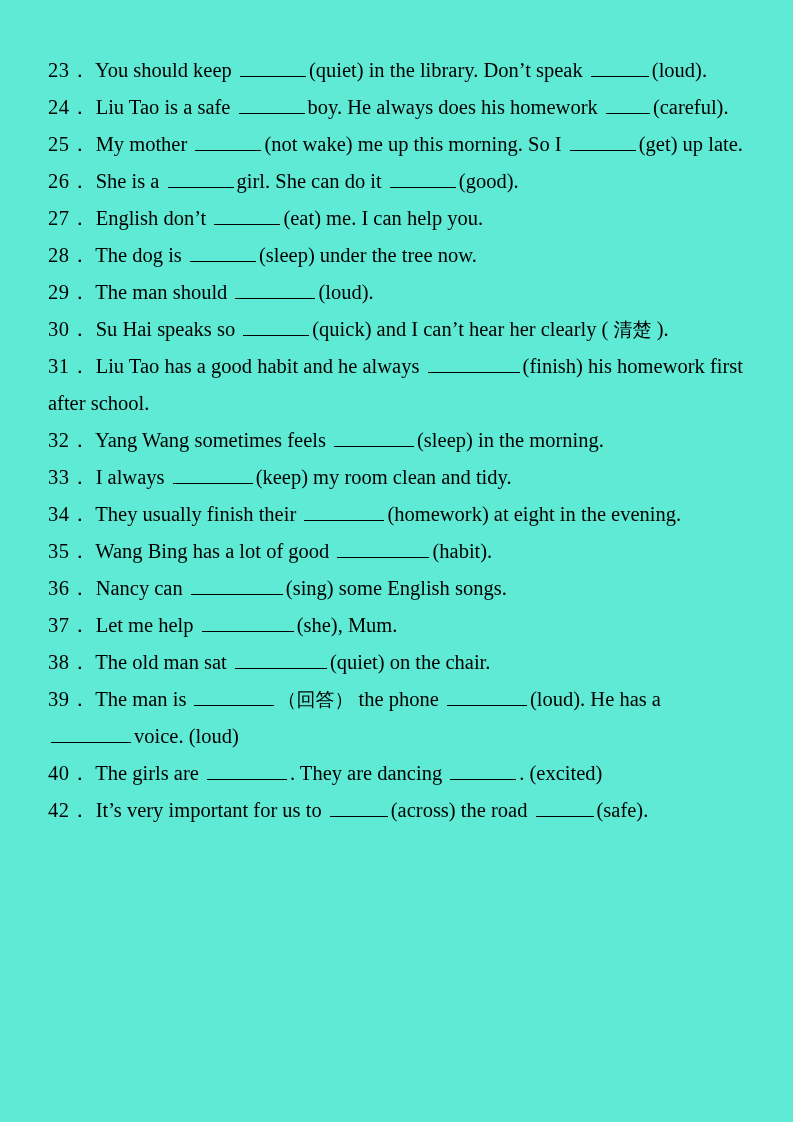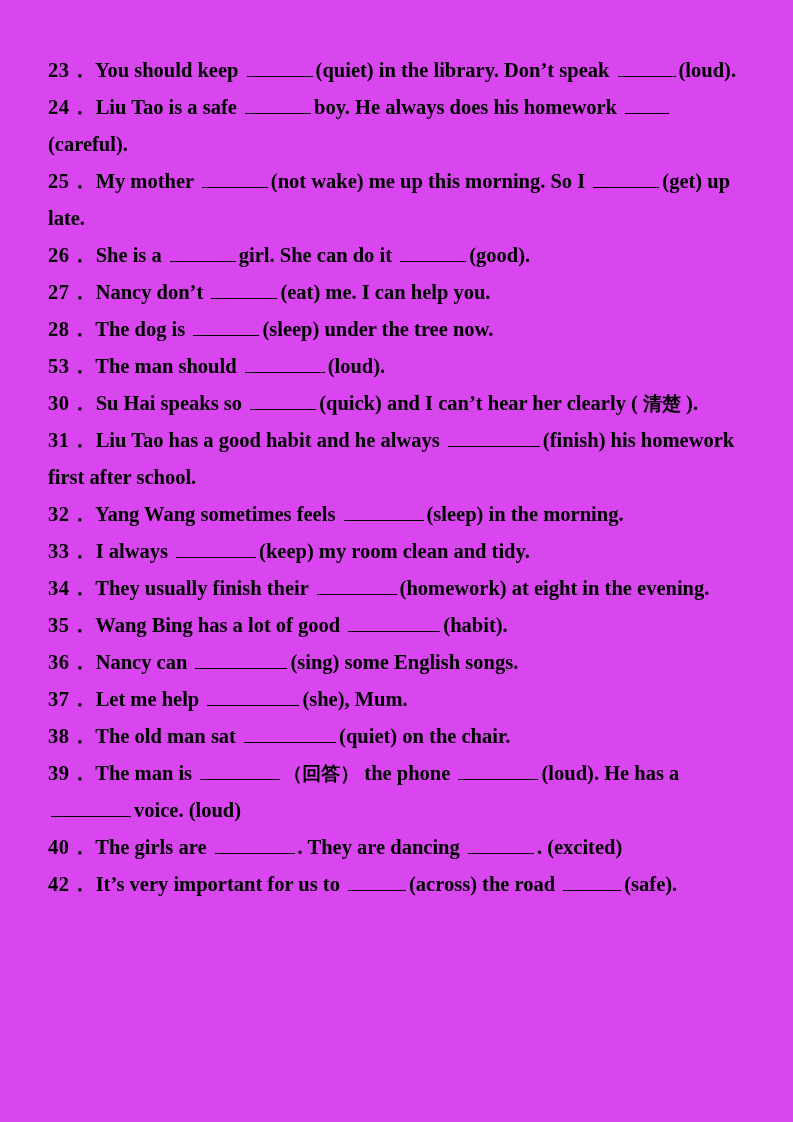--- a/index.html
+++ b/index.html
@@ -13,22 +13,21 @@
     font-family: "Liberation Serif", serif;
     color: #000000;
     -webkit-font-smoothing: antialiased;
   }
   .page {
     position: relative;
     width: 793px;
     height: 1122px;
     box-sizing: border-box;
     padding: 52px 48px 24px 48px;
-    background: #d946ef;
-    font-weight: bold;
+    background: #5eead4;
   }
   .worksheet {
     display: block;
   }
   .item {
     font-size: 20.5px;
     line-height: 37px;
     text-align: left;
     text-indent: 0;
     margin: 0;
@@ -58,23 +57,23 @@
 </style>
 </head>
 <body>
 
 <div class="page">
   <div class="worksheet" id="worksheet">
       <p class="item"><span class="num">23．</span> <span>You should keep</span> <span class="blank b-md"></span><span>(quiet) in the library. Don’t speak</span> <span class="blank b-sm"></span><span>(loud).</span> </p>
       <p class="item"><span class="num">24．</span> <span>Liu Tao is a safe</span> <span class="blank b-md"></span><span>boy. He always does his homework</span> <span class="blank b-xs"></span><span>(careful).</span> </p>
       <p class="item"><span class="num">25．</span> <span>My mother</span> <span class="blank b-md"></span><span>(not wake) me up this morning. So I</span> <span class="blank b-md"></span><span>(get) up late.</span> </p>
       <p class="item"><span class="num">26．</span> <span>She is a</span> <span class="blank b-md"></span><span>girl. She can do it</span> <span class="blank b-md"></span><span>(good).</span> </p>
-      <p class="item"><span class="num">27．</span> <span>Nancy don’t</span> <span class="blank b-md"></span><span>(eat) me. I can help you.</span> </p>
+      <p class="item"><span class="num">27．</span> <span>English don’t</span> <span class="blank b-md"></span><span>(eat) me. I can help you.</span> </p>
       <p class="item"><span class="num">28．</span> <span>The dog is</span> <span class="blank b-md"></span><span>(sleep) under the tree now.</span> </p>
-      <p class="item"><span class="num">53．</span> <span>The man should</span> <span class="blank b-lg"></span><span>(loud).</span> </p>
+      <p class="item"><span class="num">29．</span> <span>The man should</span> <span class="blank b-lg"></span><span>(loud).</span> </p>
       <p class="item"><span class="num">30．</span> <span>Su Hai speaks so</span> <span class="blank b-md"></span><span>(quick) and I can’t hear her clearly (</span> <span class="cjk">清楚</span> <span>).</span> </p>
       <p class="item"><span class="num">31．</span> <span>Liu Tao has a good habit and he always</span> <span class="blank b-xl"></span><span>(finish) his homework first after school.</span> </p>
       <p class="item"><span class="num">32．</span> <span>Yang Wang sometimes feels</span> <span class="blank b-lg"></span><span>(sleep) in the morning.</span> </p>
       <p class="item"><span class="num">33．</span> <span>I always</span> <span class="blank b-lg"></span><span>(keep) my room clean and tidy.</span> </p>
       <p class="item"><span class="num">34．</span> <span>They usually finish their</span> <span class="blank b-lg"></span><span>(homework) at eight in the evening.</span> </p>
       <p class="item"><span class="num">35．</span> <span>Wang Bing has a lot of good</span> <span class="blank b-xl"></span><span>(habit).</span> </p>
       <p class="item"><span class="num">36．</span> <span>Nancy can</span> <span class="blank b-xl"></span><span>(sing) some English songs.</span> </p>
       <p class="item"><span class="num">37．</span> <span>Let me help</span> <span class="blank b-xl"></span><span>(she), Mum.</span> </p>
       <p class="item"><span class="num">38．</span> <span>The old man sat</span> <span class="blank b-xl"></span><span>(quiet) on the chair.</span> </p>
       <p class="item"><span class="num">39．</span> <span>The man is</span> <span class="blank b-lg"></span><span class="cjk">（回答）</span> <span>the phone</span> <span class="blank b-lg"></span><span>(loud). He has a</span> <span class="blank b-lg"></span><span>voice. (loud)</span> </p>

